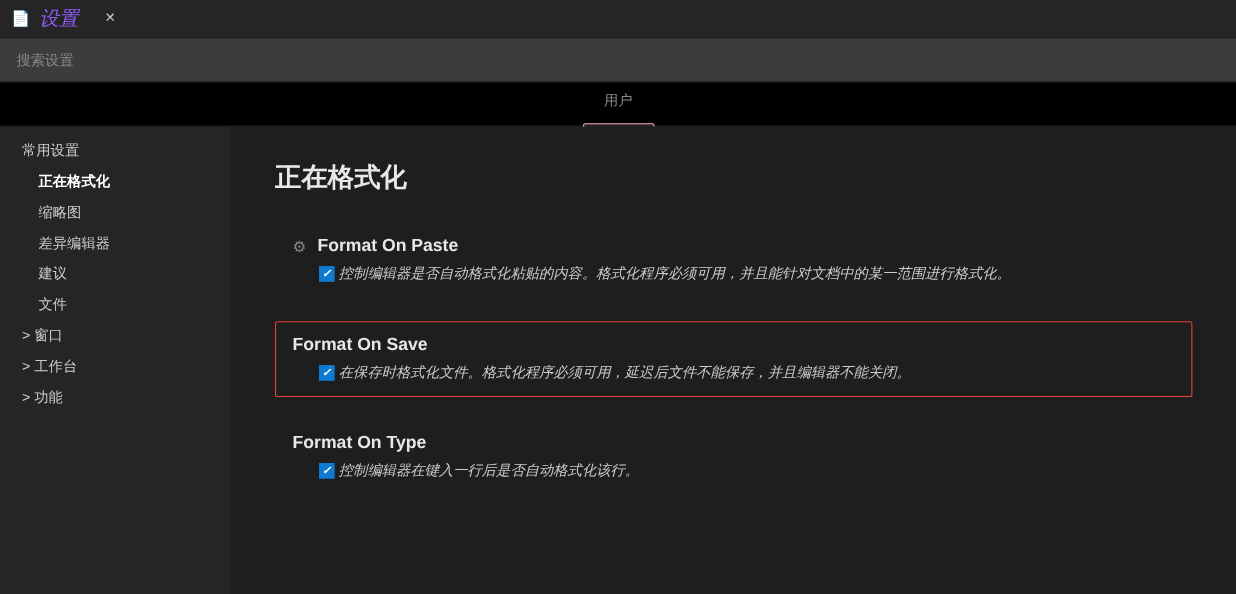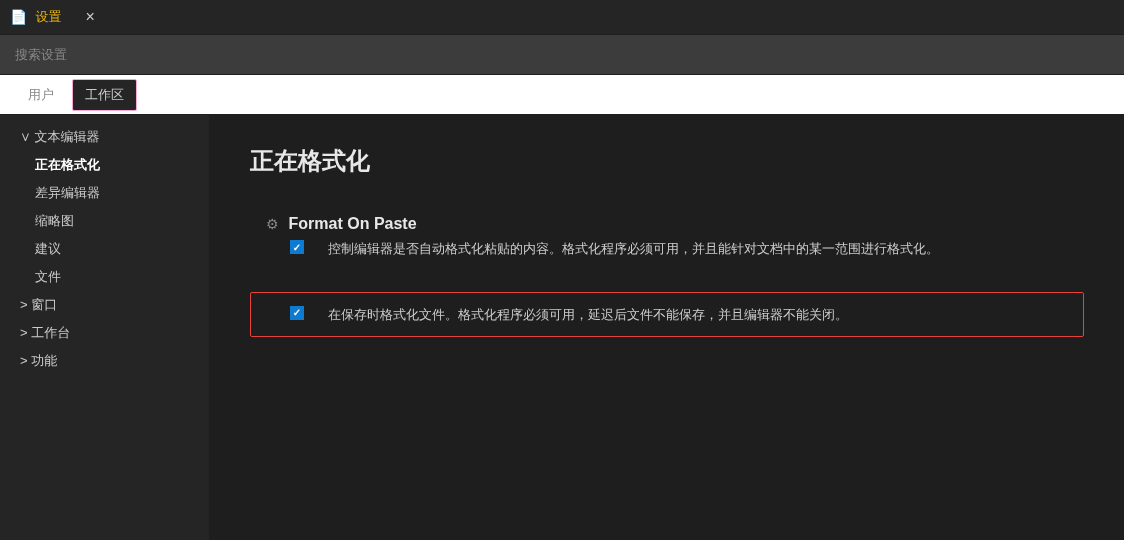--- a/index.html
+++ b/index.html
@@ -21,22 +21,23 @@
       align-items: center;
       padding: 0 10px;
       gap: 8px;
       border-bottom: 1px solid #1e1e1e;
     }
     .title-bar-icon {
       color: #75beff;
       font-size: 14px;
     }
     .title-bar-text {
-      color: #eab308;
-      font-size: 13px;
+      color: #8b5cf6;
+      font-size: 18px;
+      font-style: italic;
     }
     .title-bar-close {
       margin-left: 10px;
       color: #cccccc;
       font-size: 16px;
       cursor: pointer;
       padding: 2px 6px;
     }
 
     
@@ -62,27 +63,28 @@
     }
 
     
     .main-container {
       display: flex;
       height: calc(540px - 35px - 40px - 40px);
     }
 
     
     .tabs-bar {
-      background: #ffffff;
+      background: #000000;
       height: 40px;
       display: flex;
       align-items: center;
       padding: 0 15px;
       gap: 5px;
       border-bottom: 1px solid #1e1e1e;
+      flex-direction: column;
     }
     .tab {
       padding: 6px 12px;
       cursor: pointer;
       color: #888;
       font-size: 13px;
       border: 1px solid transparent;
       border-radius: 2px;
     }
     .tab.active {
@@ -152,23 +154,24 @@
       margin-top: 1px;
       flex-shrink: 0;
     }
     .setting-name {
       font-weight: 700;
       color: #e8e8e8;
       font-size: 16px;
     }
     .setting-row {
       display: flex;
-      align-items: flex-start;
-      gap: 24px;
+      align-items: center;
+      gap: 4px;
       padding-left: 24px;
+      font-style: italic;
     }
     .checkbox {
       width: 14px;
       height: 14px;
       border: 1px solid #888;
       background: #3c3c3c;
       display: flex;
       align-items: center;
       justify-content: center;
       flex-shrink: 0;
@@ -208,24 +211,24 @@
     <span>用户</span>
   </div>
   <div class="tab active">
     <span>工作区</span>
   </div>
 </div>
 
 <div class="main-container">
 
   <div class="sidebar">
-    <div class="sidebar-item">∨ 文本编辑器</div>
+    <div class="sidebar-item">常用设置</div>
     <div class="sidebar-item sub active">正在格式化</div>
+    <div class="sidebar-item sub">缩略图</div>
     <div class="sidebar-item sub">差异编辑器</div>
-    <div class="sidebar-item sub">缩略图</div>
     <div class="sidebar-item sub">建议</div>
     <div class="sidebar-item sub">文件</div>
     <div class="sidebar-item">&gt; 窗口</div>
     <div class="sidebar-item">&gt; 工作台</div>
     <div class="sidebar-item">&gt; 功能</div>
   </div>
 
   <div class="content">
     <div class="content-title">正在格式化</div>
 
@@ -234,20 +237,32 @@
         <span class="setting-icon">⚙</span>
         <span class="setting-name">Format On Paste</span>
       </div>
       <div class="setting-row">
         <div class="checkbox checked"></div>
         <span class="setting-desc">控制编辑器是否自动格式化粘贴的内容。格式化程序必须可用，并且能针对文档中的某一范围进行格式化。</span>
       </div>
     </div>
 
     <div class="setting-item highlighted">
+      <div class="setting-header">
+        <span class="setting-name">Format On Save</span>
+      </div>
       <div class="setting-row">
         <div class="checkbox checked"></div>
         <span class="setting-desc">在保存时格式化文件。格式化程序必须可用，延迟后文件不能保存，并且编辑器不能关闭。</span>
       </div>
     </div>
 
+    <div class="setting-item">
+      <div class="setting-header">
+        <span class="setting-name">Format On Type</span>
+      </div>
+      <div class="setting-row">
+        <div class="checkbox checked"></div>
+        <span class="setting-desc">控制编辑器在键入一行后是否自动格式化该行。</span>
+      </div>
+    </div>
   </div>
 </div>
 
 </body></html>

